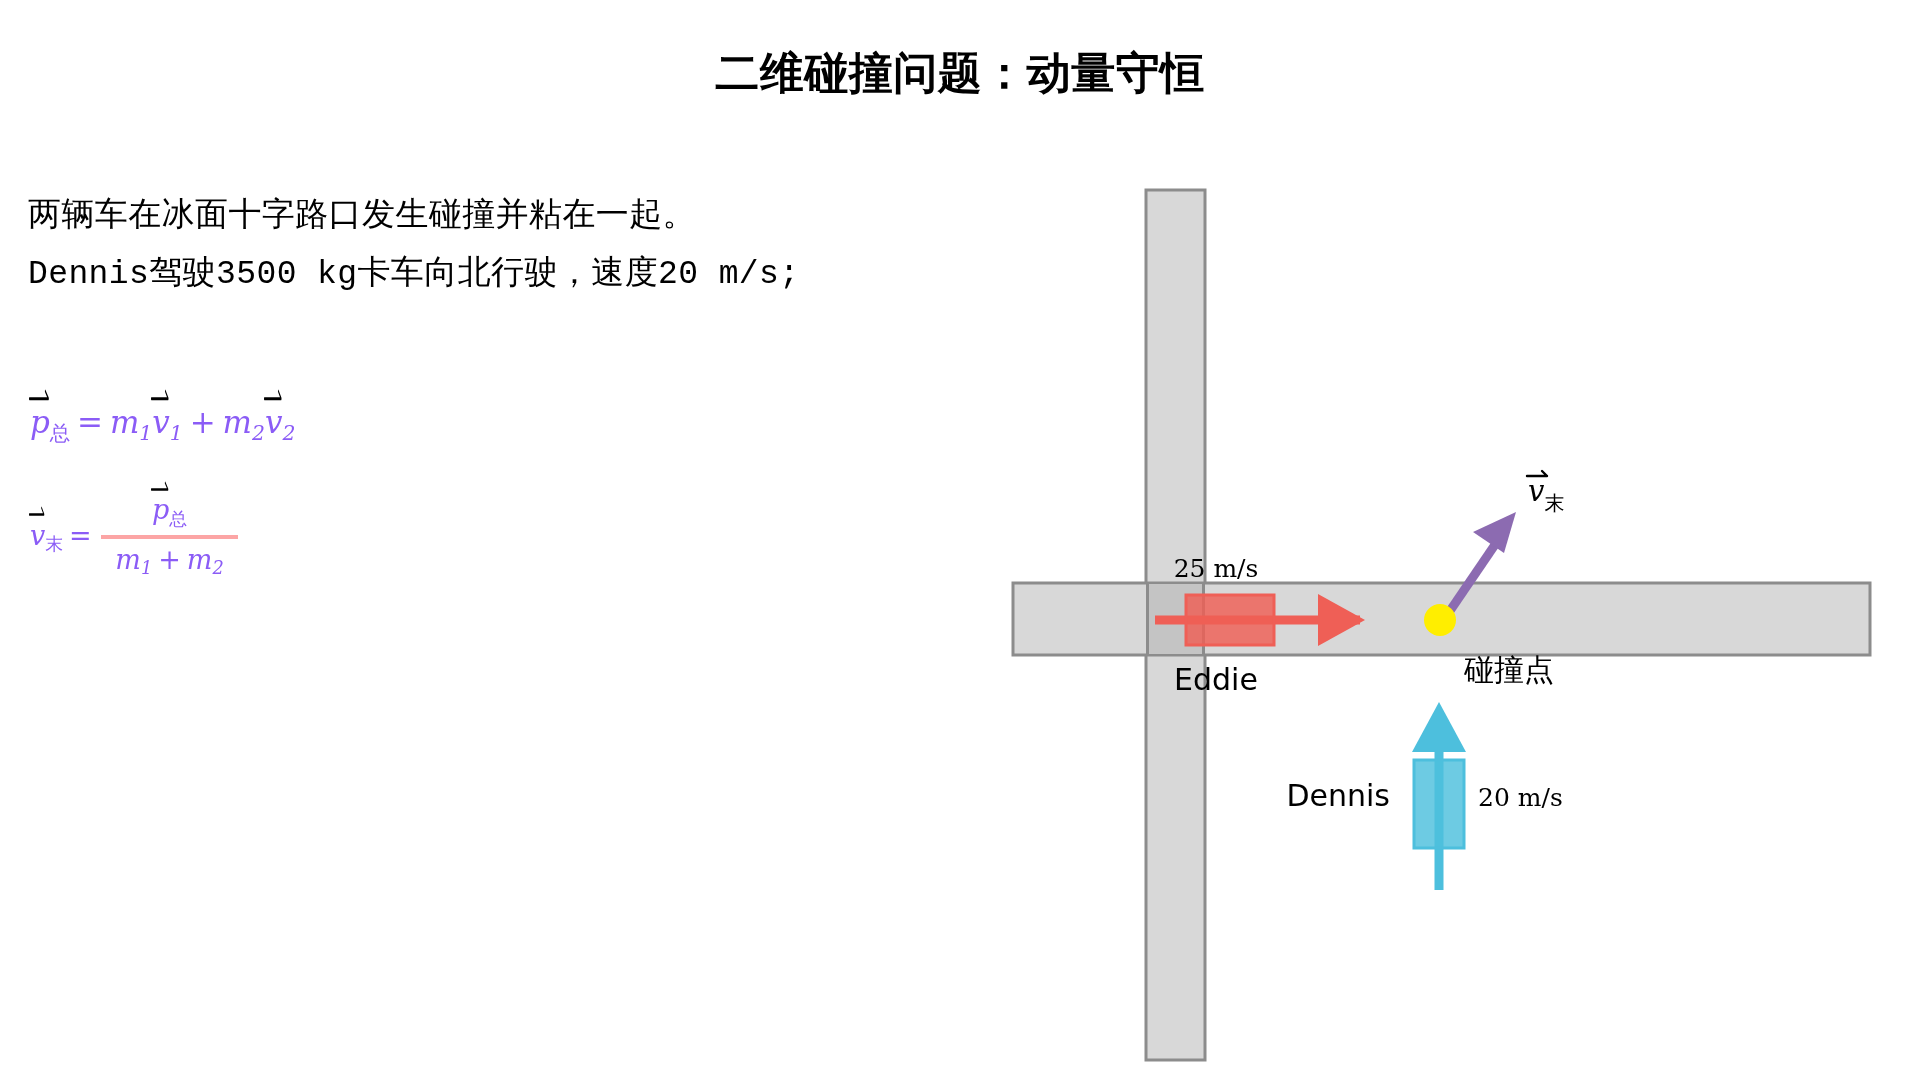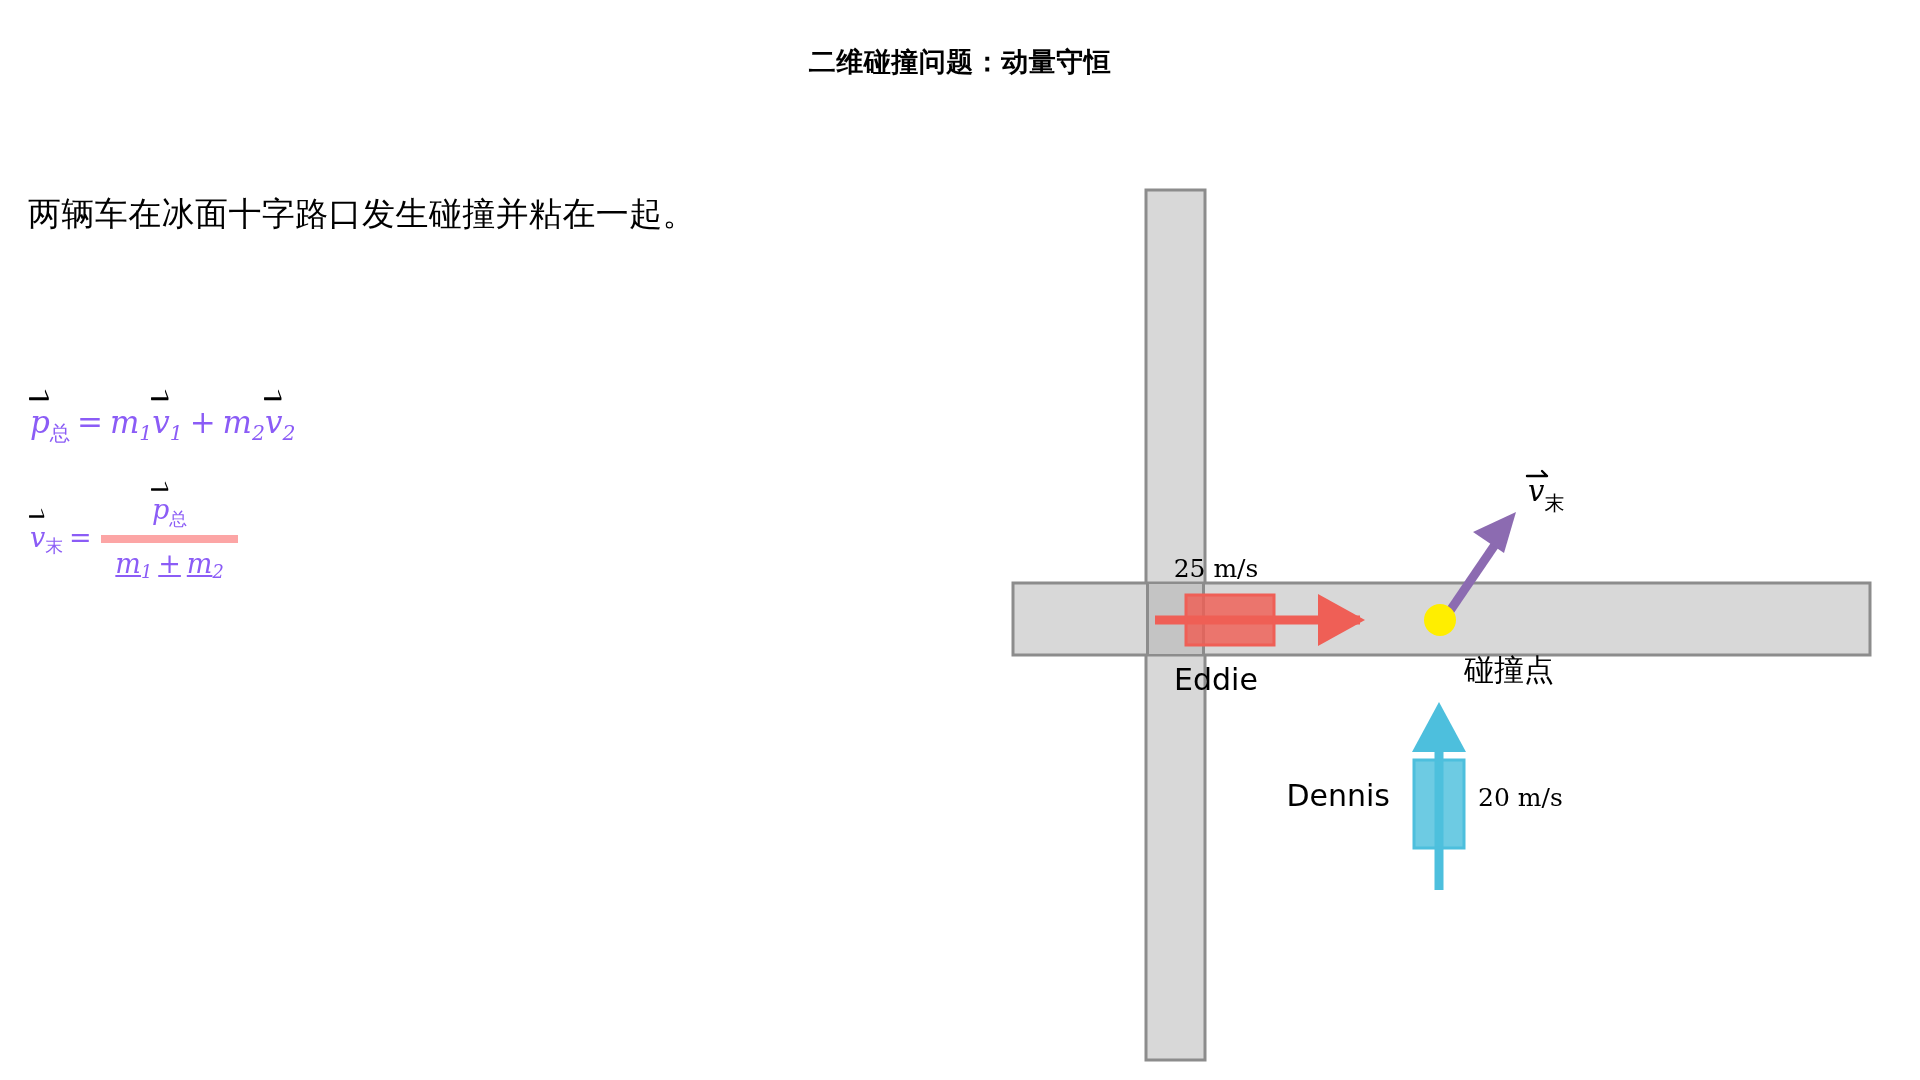--- a/index.html
+++ b/index.html
@@ -16,21 +16,21 @@
     color: #000000;
     position: relative;
   }
 
   #page-title {
     position: absolute;
     left: 0;
     top: 44px;
     width: 1920px;
     text-align: center;
-    font-size: 27px;
+    font-size: 44px;
     font-weight: bold;
     letter-spacing: 0.5px;
     font-family: "DejaVu Sans", "Liberation Sans", sans-serif;
   }
 
   
   #problem-panel {
     position: absolute;
     left: 28px;
     top: 188px;
@@ -87,21 +87,21 @@
 
   .frac {
     display: inline-block;
     vertical-align: middle;
     text-align: center;
     margin: 0 0.14em;
     position: relative;
     top: -2px;
   }
   .frac .num { display: block; padding: 0 14px 4px 14px; }
-  .frac .den { display: block; padding: 5px 14px 0 14px; border-top: 8px solid #fca5a5; text-decoration: underline; }
+  .frac .den { display: block; padding: 5px 14px 0 14px; border-top: 4px solid #fca5a5; }
 
   
   #diagram {
     position: absolute;
     left: 0;
     top: 0;
     width: 1920px;
     height: 1080px;
   }
   #diagram svg { display: block; }
@@ -123,20 +123,21 @@
     fill: #000;
   }
 </style>
 </head>
 <body style="background: rgb(255, 255, 255);">
 
 <div id="page-title">二维碰撞问题：动量守恒</div>
 
 <div id="problem-panel">
   <div class="problem-line">两辆车在冰面十字路口发生碰撞并粘在一起。</div>
+  <div class="problem-line">Dennis驾驶3500 kg卡车向北行驶，速度20 m/s;</div>
 </div>
 
 <div id="formula-panel">
 
   <div class="math formula-row" id="formula-momentum">
     <span class="vec"><span class="arrowbar">
           <svg viewBox="0 0 100 20" preserveAspectRatio="none">
             <path d="M2 14 L98 14 M82 3 L98 14" stroke="#000" stroke-width="4" fill="none" stroke-linecap="round" stroke-linejoin="round"></path>
           </svg>
         </span><span>p</span></span><span class="sub">总</span><span class="op">=</span><span>m</span><span class="sub italic">1</span><span class="vec"><span class="arrowbar">

